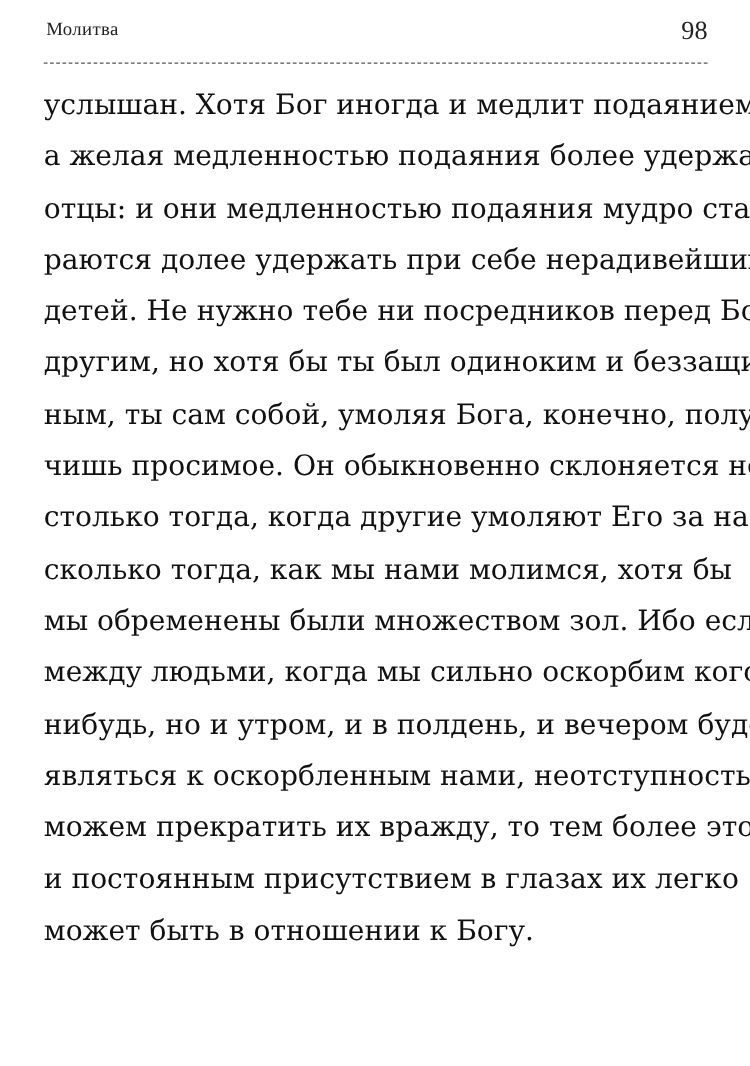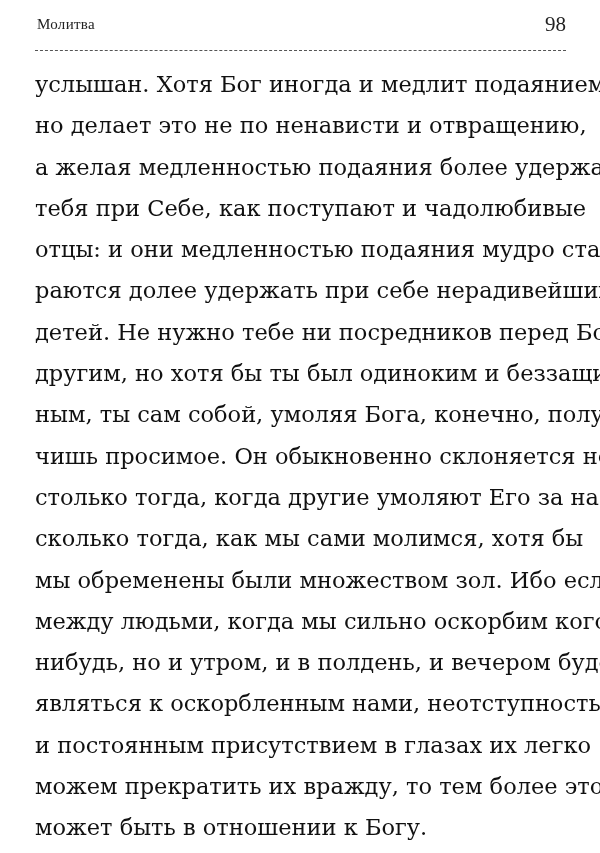--- a/index.html
+++ b/index.html
@@ -79,34 +79,32 @@
 <div class="page">
   <div class="running-head">
     <span class="running-title">Молитва</span>
     <span class="page-number">98</span>
   </div>
   <div class="head-rule"></div>
 
   <div class="body-text">
     <div>
       <span class="line">услышан. Хотя Бог иногда и медлит подаянием,</span>
-      <span class="line">но делает это не по ненависти и отвращению,</span>
       <span class="line">а желая медленностью подаяния более удержать</span>
-      <span class="line">тебя при Себе, как поступают и чадолюбивые</span>
       <span class="line">отцы: и они медленностью подаяния мудро ста-</span>
       <span class="line">раются долее удержать при себе нерадивейших</span>
       <span class="line">детей. Не нужно тебе ни посредников перед Бо-</span>
       <span class="line">другим, но хотя бы ты был одиноким и беззащит-</span>
       <span class="line">ным, ты сам собой, умоляя Бога, конечно, полу-</span>
       <span class="line">чишь просимое. Он обыкновенно склоняется не</span>
       <span class="line">столько тогда, когда другие умоляют Его за нас,</span>
-      <span class="line">сколько тогда, как мы сами молимся, хотя бы</span>
+      <span class="line">сколько тогда, как мы нами молимся, хотя бы</span>
       <span class="line">мы обременены были множеством зол. Ибо если</span>
       <span class="line">между людьми, когда мы сильно оскорбим кого-</span>
       <span class="line">нибудь, но и утром, и в полдень, и вечером будем</span>
       <span class="line">являться к оскорбленным нами, неотступностью</span>
+      <span class="line">можем прекратить их вражду, то тем более это</span>
       <span class="line">и постоянным присутствием в глазах их легко</span>
-      <span class="line">можем прекратить их вражду, то тем более это</span>
       <span class="line last">может быть в отношении к Богу.</span>
     </div>
 
   </div>
 </div>
 
 </body></html>

